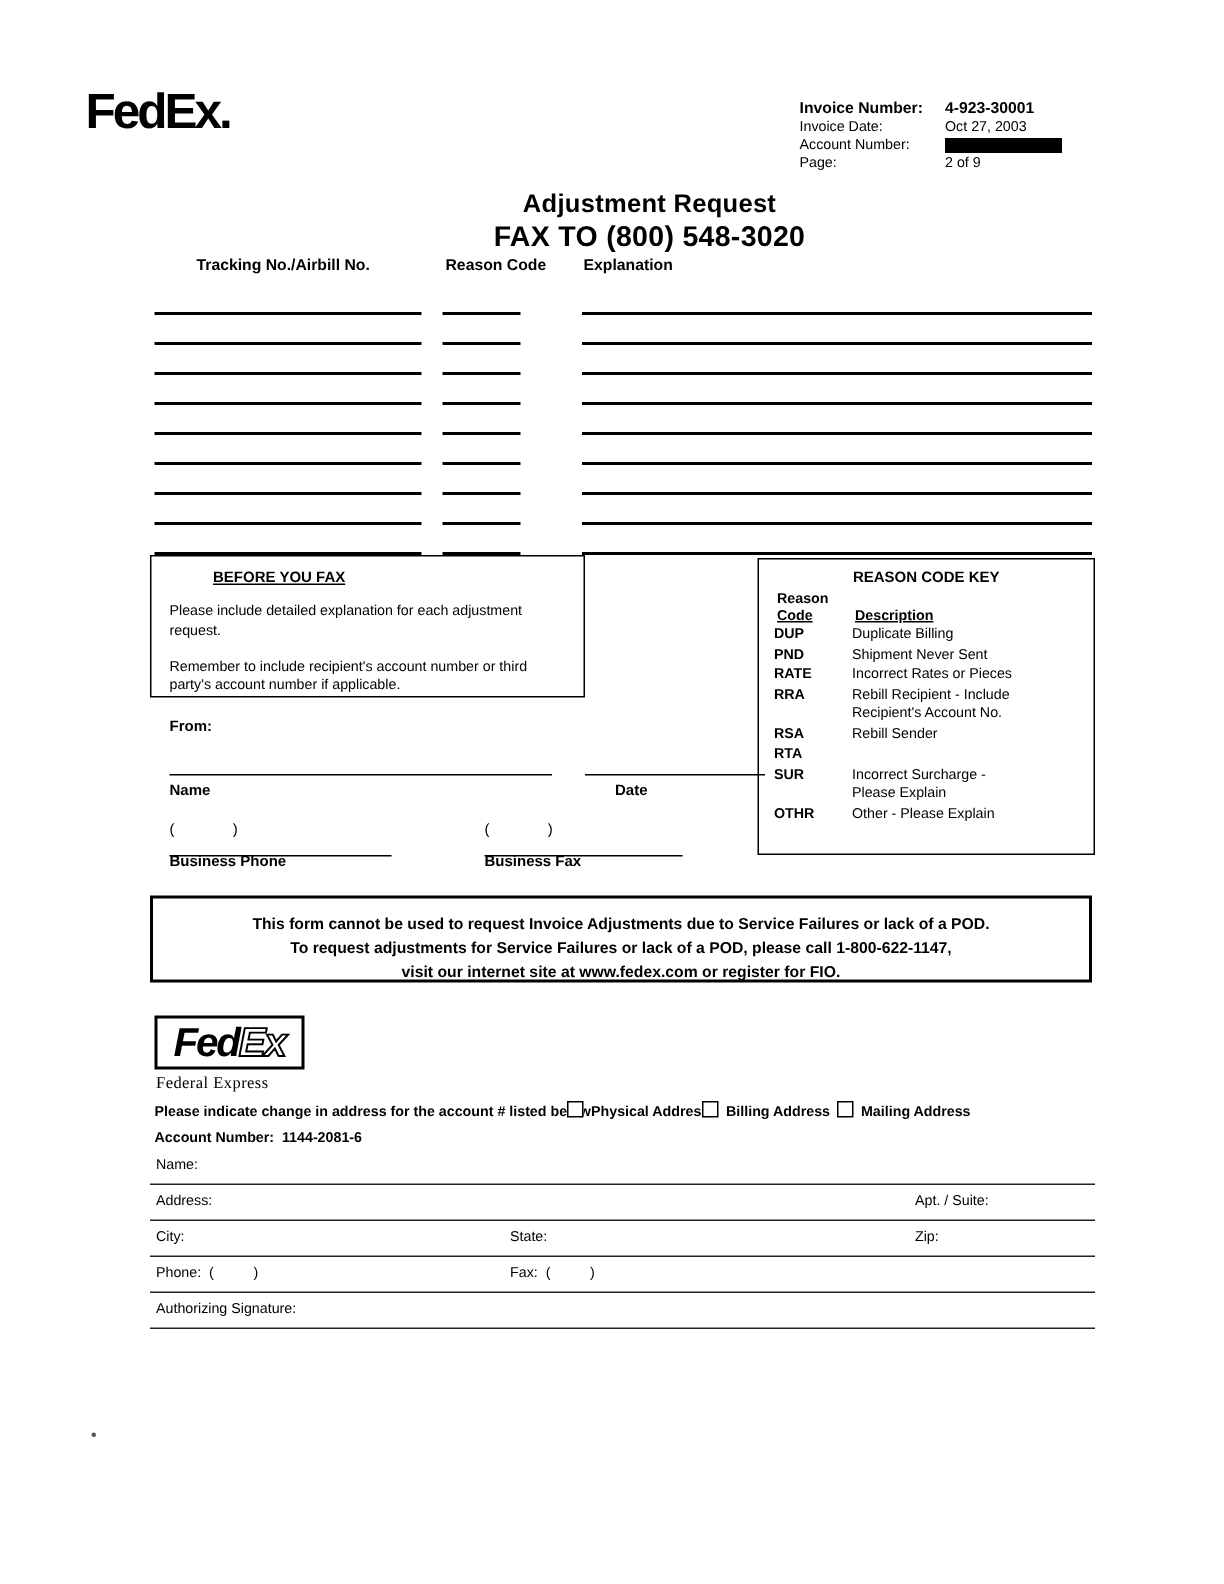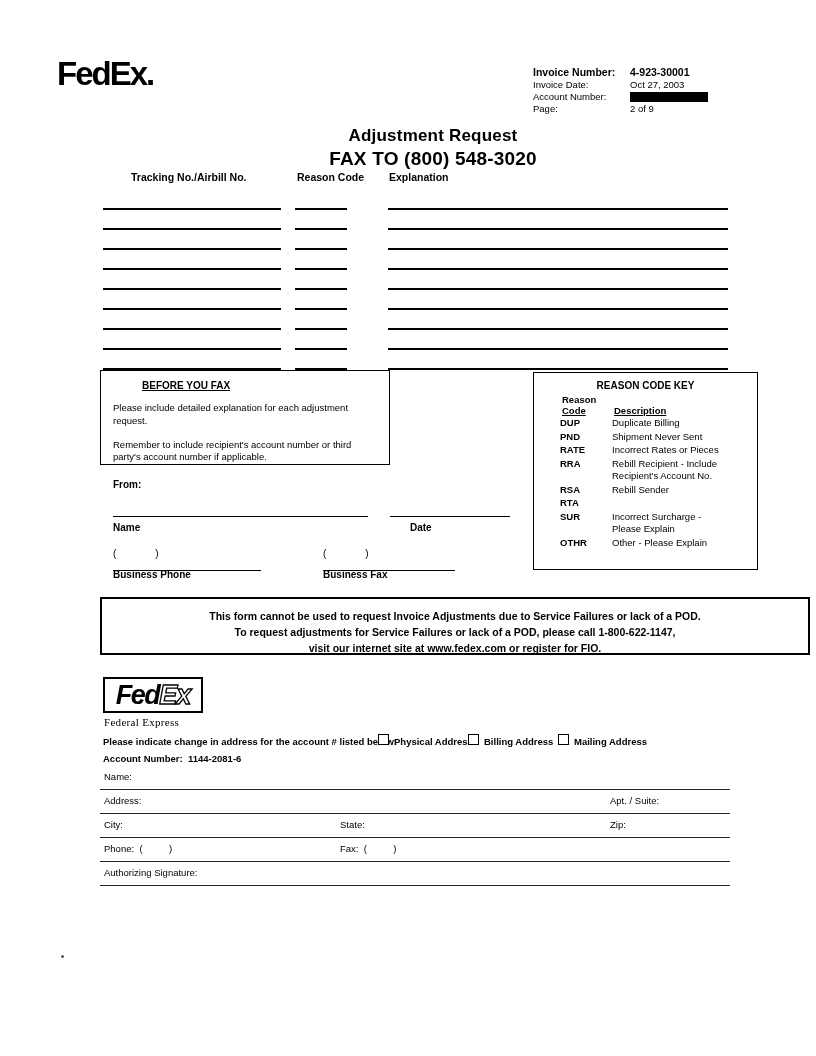--- a/index.html
+++ b/index.html
@@ -27,21 +27,21 @@
   .col-header { font-weight:bold; font-size:10.5px; }
 
   .fill-col .fill-line { height:18px; border-bottom:2px solid #000; }
 
   
   .byf-box { border:1.5px solid #000; padding:9px 12px; box-sizing:border-box; }
   .byf-title { font-weight:bold; font-size:10px; text-decoration:underline;padding-left:29px; }
   .byf-text { font-size:9.5px; margin-top:11px; line-height:1.35; }
 
   
-  .rck-box { border:1.5px solid #000; padding:7px 24px; box-sizing:border-box;margin-left:28px; }
+  .rck-box { border:1.5px solid #000; padding:7px 8px; box-sizing:border-box; }
   .rck-title { font-weight:bold; font-size:10px; text-align:center; }
   .rck-head { display:flex; margin-top:3px; font-weight:bold; font-size:9.5px; }
   .rck-head-left { width:52px; padding-left:4px; }
   .rck-underline { text-decoration:underline; }
   .rck-head-right { align-self:flex-end; }
   .rck-row { display:flex; font-size:9.5px; line-height:12.5px; margin-top:1px; }
   .rck-code { width:52px; font-weight:bold; padding-left:2px; }
   .rck-desc { flex:1; white-space:pre-line; }
 
   
@@ -187,21 +187,21 @@
   <div class="abs write-line" style="left:113px; top:496px; width:255px; height:20px;"></div>
   <div class="abs lbl-bold" style="left:113px; top:522px;">Name</div>
   <div class="abs write-line" style="left:390px; top:496px; width:120px; height:20px;"></div>
   <div class="abs lbl-bold" style="left:410px; top:522px;">Date</div>
 
   <div class="abs paren-line" style="left:113px; top:540px; width:148px; height:22px;">(              )</div>
   <div class="abs lbl-bold" style="left:113px; top:569px;">Business Phone</div>
   <div class="abs paren-line" style="left:323px; top:540px; width:132px; height:22px;">(              )</div>
   <div class="abs lbl-bold" style="left:323px; top:569px;">Business Fax</div>
 
-  <div class="abs notice-box" style="left:100px; top:597px; width:710px; height:58px;">
+  <div class="abs notice-box" style="left:100px; top:597px; width:628px; height:58px;">
     <div class="notice-line">This form cannot be used to request Invoice Adjustments due to Service Failures or lack of a POD.</div>
     <div class="notice-line">To request adjustments for Service Failures or lack of a POD, please call 1-800-622-1147,</div>
     <div class="notice-line">visit our internet site at www.fedex.com or register for FIO.</div>
   </div>
 
   <div class="abs flogo-box" style="left:103px; top:677px;">
     <span class="flogo-fed">Fed</span>
     <span class="flogo-ex">Ex</span>
   </div>
   <div class="abs flogo-sub" style="left:104px; top:716px;">Federal Express</div>

